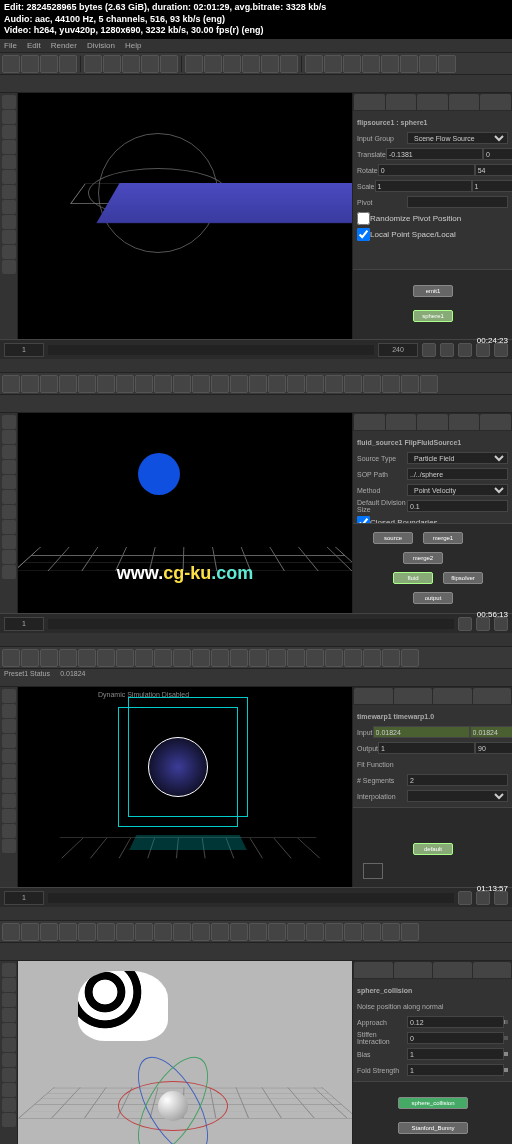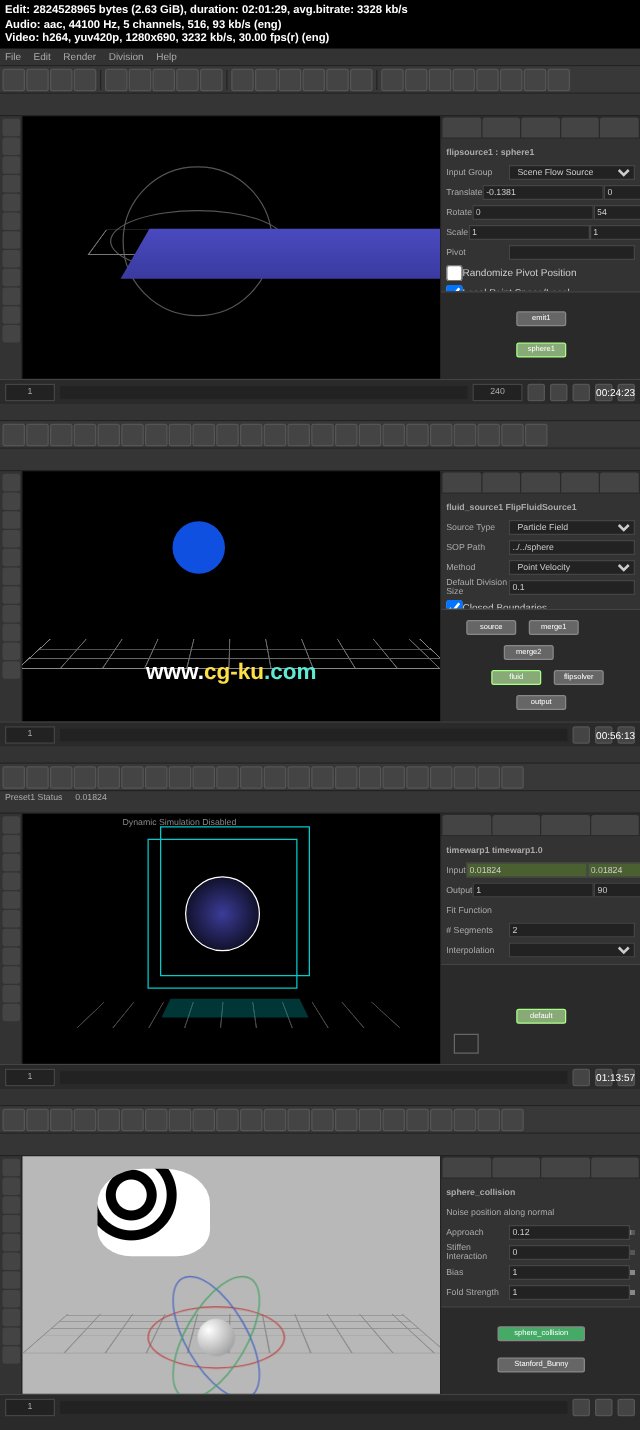--- a/index.html
+++ b/index.html
@@ -6,21 +6,21 @@
   body { width: 512px; background: #2a2a2a; font-family: Arial, sans-serif; font-size: 8px; color: #ccc; }
   .metadata { background: #000; color: #fff; font-size: 9px; font-weight: bold; padding: 2px 4px; line-height: 1.3; }
   .metadata div { white-space: nowrap; }
   .metalabel { color: #fff; }
   .panel { position: relative; width: 512px; background: #2b2b2b; }
   .menubar { height: 14px; background: #333; border-bottom: 1px solid #222; display: flex; align-items: center; padding: 0 4px; gap: 10px; font-size: 8px; color: #aaa; }
   .toolbar { height: 22px; background: #383838; border-bottom: 1px solid #222; display: flex; align-items: center; padding: 0 2px; gap: 1px; }
   .tbtn { width: 18px; height: 18px; background: #444; border: 1px solid #555; border-radius: 2px; }
   .tsep { width: 1px; height: 16px; background: #222; margin: 0 2px; }
   .secondbar { height: 18px; background: #353535; border-bottom: 1px solid #222; }
-  .main-area { display: flex; height: 210px; }
+  .main-area { display: flex; height: 246px; }
   .left-tools { width: 18px; background: #333; border-right: 1px solid #222; display: flex; flex-direction: column; gap: 1px; padding: 2px; }
   .ltbtn { width: 14px; height: 14px; background: #444; border-radius: 2px; }
   .viewport { flex: 1; background: #000; position: relative; overflow: hidden; }
   .right-panel { width: 160px; background: #333; border-left: 1px solid #222; display: flex; flex-direction: column; }
   .right-tabs { height: 18px; background: #2a2a2a; display: flex; gap: 1px; padding: 1px; }
   .rtab { flex: 1; height: 16px; background: #444; border-radius: 2px 2px 0 0; }
   .param-area { flex: 1; background: #333; padding: 4px; overflow: hidden; }
   .param-row { display: flex; height: 14px; align-items: center; margin-bottom: 2px; }
   .param-label { width: 50px; font-size: 7px; color: #aaa; }
   .param-input { flex: 1; height: 12px; background: #222; border: 1px solid #444; font-size: 7px; color: #ccc; padding: 0 2px; }
@@ -51,21 +51,21 @@
   .scene4-bg { background: #b8b8b8 !important; }
   .scene4-bunny { position: absolute; left: 60px; top: 10px; width: 90px; height: 70px; background: radial-gradient(circle at 30% 30%, #fff 15%, #000 16% 25%, #fff 26% 35%, #000 36% 45%, #fff 46%); border-radius: 40% 40% 30% 30%; }
   .scene4-ball { position: absolute; left: 140px; top: 130px; width: 30px; height: 30px; background: radial-gradient(circle at 30% 30%, #fff, #888); border-radius: 50%; }
   .scene4-rings { position: absolute; left: 100px; top: 120px; width: 110px; height: 50px; border: 1px solid #c04040; border-radius: 50%; }
   .scene4-rings2 { position: absolute; left: 100px; top: 120px; width: 110px; height: 50px; border: 1px solid #4060c0; border-radius: 50%; transform: rotate(60deg); }
   .scene4-rings3 { position: absolute; left: 100px; top: 120px; width: 110px; height: 50px; border: 1px solid #40a060; border-radius: 50%; transform: rotate(-60deg); }
   .scene4-grid { position: absolute; left: 20px; top: 90px; width: 300px; height: 100px; border: 1px solid #888; transform: perspective(400px) rotateX(72deg); background: repeating-linear-gradient(90deg, transparent 0 28px, #888 28px 29px), repeating-linear-gradient(0deg, transparent 0 18px, #888 18px 19px); }
   .disabled-tag { position: absolute; top: 4px; left: 80px; font-size: 7px; color: #888; }
   .node-green { background: #4a6; }
   .node-gray { background: #666; }
-  .timecode { position: absolute; right: 4px; bottom: 4px; font-size: 8px; color: #fff; }
+  .timecode { position: absolute; right: 4px; bottom: 14px; font-size: 8px; color: #fff; }
   select.param-input { background: #222; color: #ccc; }
 </style>
 </head>
 <body>
 
 <div class="metadata">
   <div><span class="metalabel">Edit:</span> <span>2824528965 bytes (2.63 GiB), duration: 02:01:29, avg.bitrate: 3328 kb/s</span></div>
   <div><span class="metalabel">Audio:</span> <span>aac, 44100 Hz, 5 channels, 516, 93 kb/s (eng)</span></div>
   <div><span class="metalabel">Video:</span> <span>h264, yuv420p, 1280x690, 3232 kb/s, 30.00 fps(r) (eng)</span></div>
 </div>

